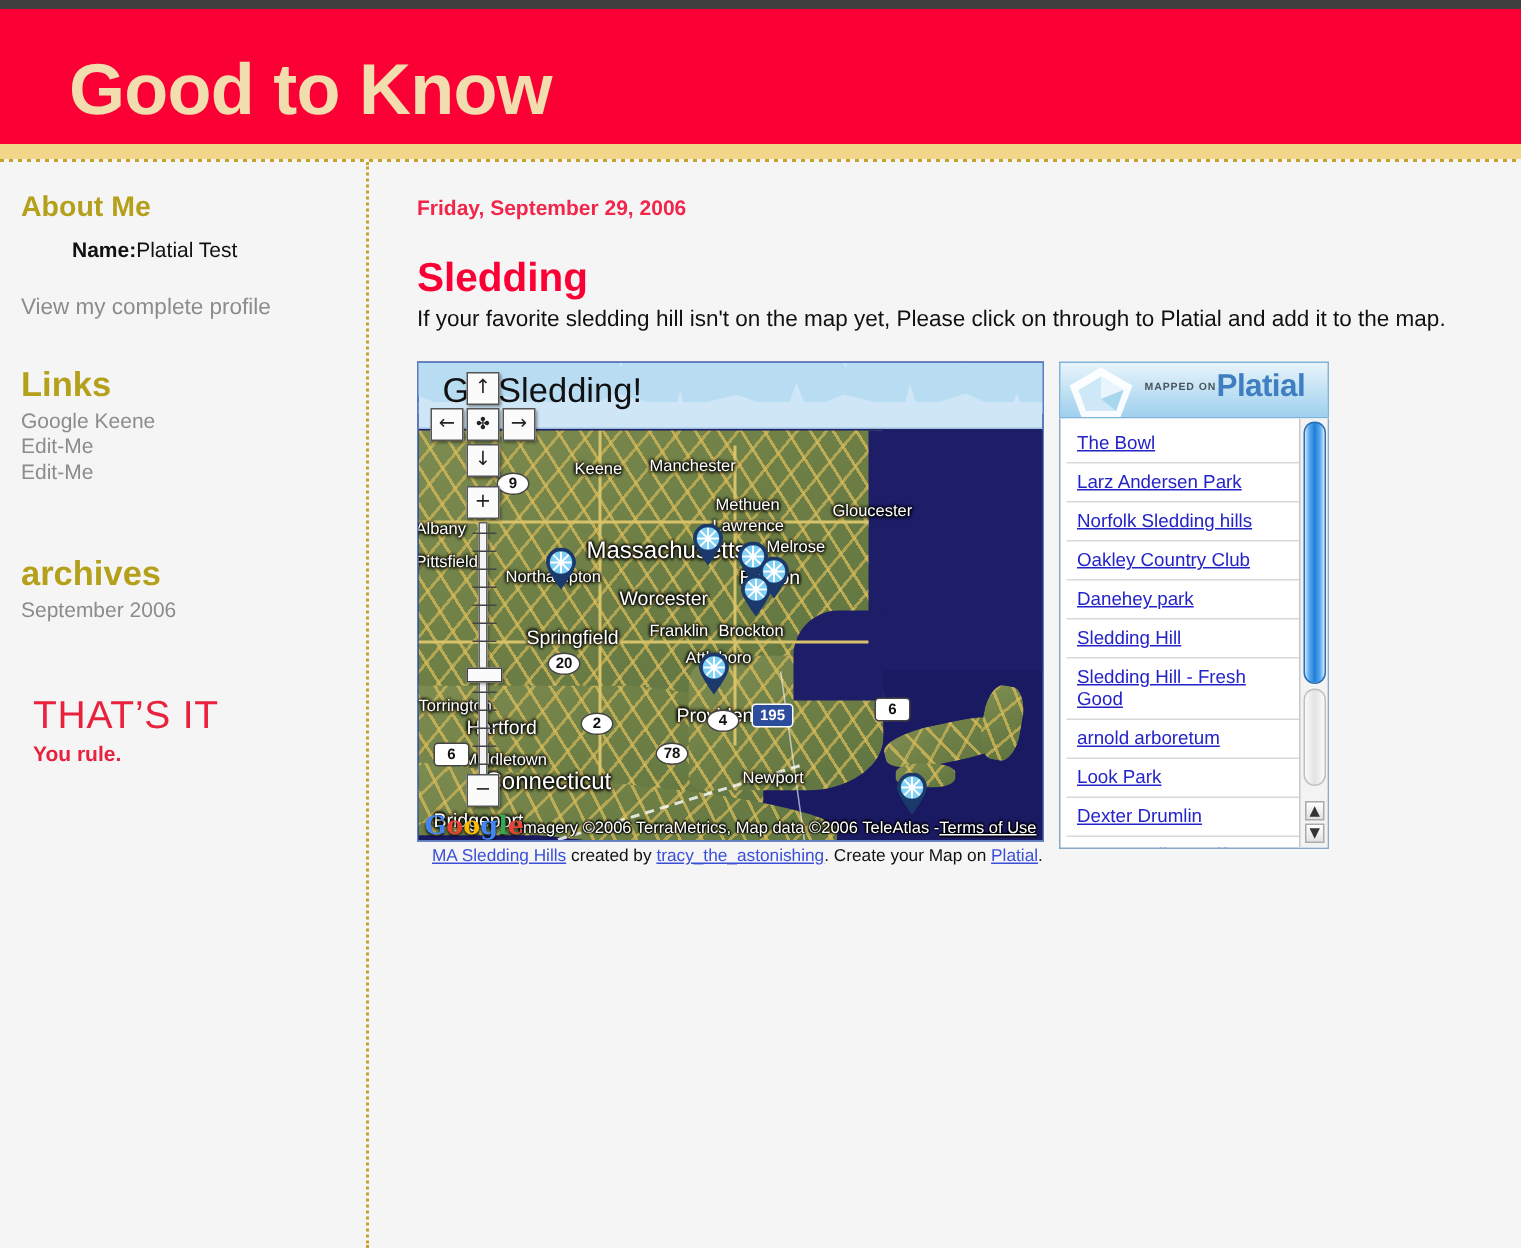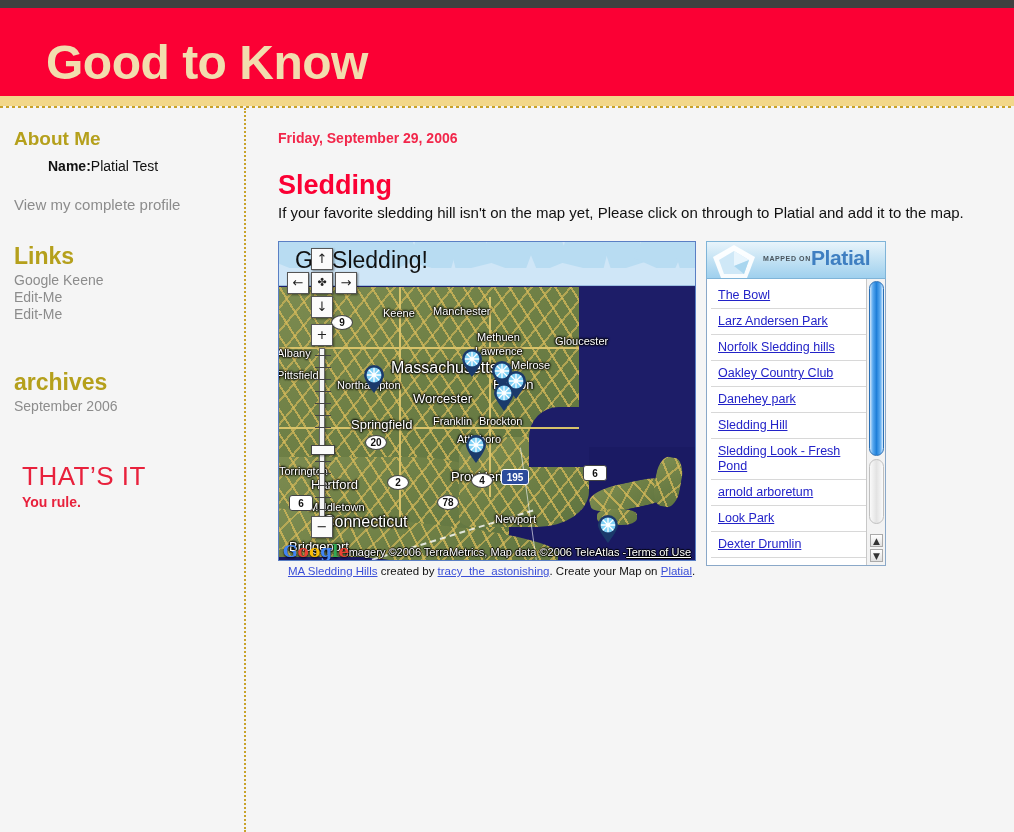--- a/index.html
+++ b/index.html
@@ -9,21 +9,21 @@
     background:#f5f5f5;
     font-family:"Liberation Sans", sans-serif;
     overflow:hidden;
     position:relative;
   }
 
   
   #blog-header {
     background:#fb0034;
     height:96px;
-    border-top:8px solid #404040;
+    border-top:6px solid #404040;
     position:relative;
   }
   #blog-title {
     position:absolute;
     left:46px; top:27px;
     font-size:48px;
     font-weight:bold;
     color:#f2ddae;
     letter-spacing:-0.5px;
     white-space:nowrap;
@@ -479,21 +479,21 @@
         </div>
 
         <div id="platial-list-wrap">
           <ul id="platial-list">
             <li><a href="#">The Bowl</a></li>
             <li><a href="#">Larz Andersen Park</a></li>
             <li><a href="#">Norfolk Sledding hills</a></li>
             <li><a href="#">Oakley Country Club</a></li>
             <li><a href="#">Danehey park</a></li>
             <li><a href="#">Sledding Hill</a></li>
-            <li><a href="#">Sledding Look - Fresh Pond</a></li>
+            <li><a href="#">Sledding Hill - Fresh Good</a></li>
             <li><a href="#">arnold arboretum</a></li>
             <li><a href="#">Look Park</a></li>
             <li><a href="#">Dexter Drumlin</a></li>
             <li><a href="#">Locust Valley Golf</a></li>
           </ul>
 
           <div id="platial-scroll">
             <div id="scroll-thumb"></div>
             <div id="scroll-rest"></div>
             <div class="scroll-arrow" id="scroll-up">▲</div>

